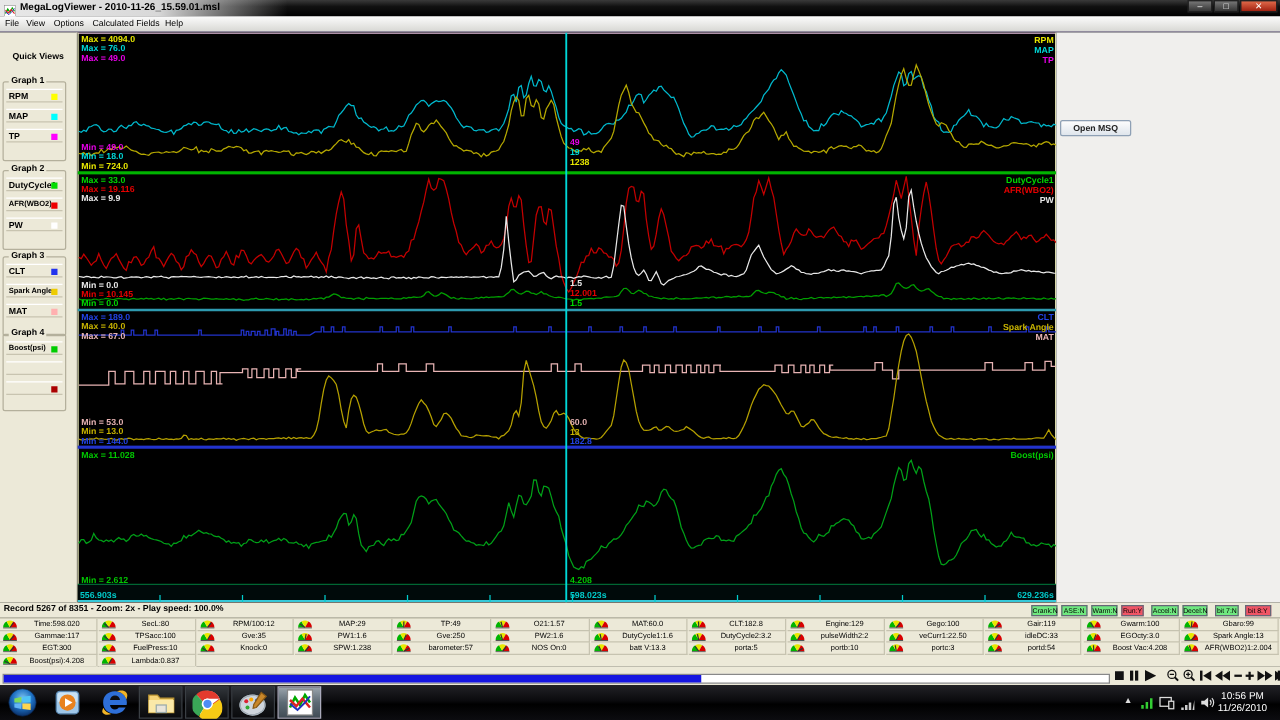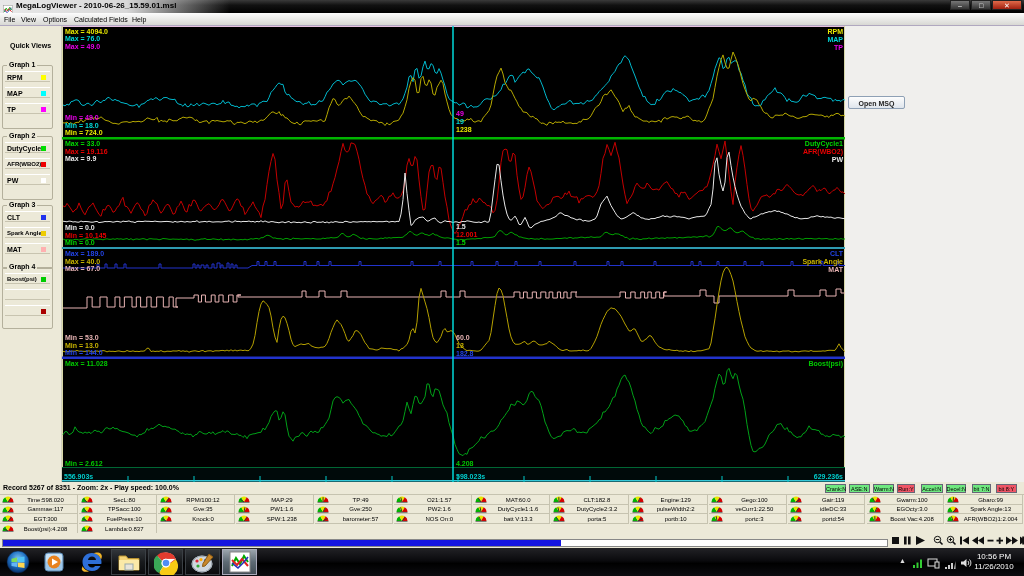--- a/index.html
+++ b/index.html
@@ -11,21 +11,21 @@
 </style></head><body>
 
 <div style="position:absolute;left:0;top:0;width:1024px;height:13px;background:linear-gradient(#3a3a3a,#111 40%,#000)">
  <div style="position:absolute;left:0;top:0;width:230px;height:13px;background:linear-gradient(90deg,#e8e8e8 0,#d8d8d8 55%,rgba(90,90,90,0))"></div>
  <div style="position:absolute;left:3px;top:1px"><svg width="10" height="10" viewBox="0 0 22 22">
         <rect x="1" y="1" width="20" height="20" fill="#fff" stroke="#888"></rect>
         <polyline points="3,15 7,7 11,13 15,5 19,11" fill="none" stroke="#0a0" stroke-width="2"></polyline>
         <polyline points="3,9 8,14 13,8 19,15" fill="none" stroke="#d22" stroke-width="2"></polyline>
         <polyline points="3,12 9,17 15,11 19,6" fill="none" stroke="#23b" stroke-width="1.6"></polyline>
       </svg></div>
- <div style="position:absolute;left:16px;top:1px;font-size:8px;color:#000;font-weight:bold">MegaLogViewer - 2010-06-26_15.59.01.msl</div>
+ <div style="position:absolute;left:16px;top:1px;font-size:8px;color:#000;font-weight:bold">MegaLogViewer - 2010-11-26_15.59.01.msl</div>
  <div style="position:absolute;right:2px;top:0;height:10px">
    <span class="wbtn" style="background:linear-gradient(#777,#333)">–</span><span class="wbtn" style="background:linear-gradient(#777,#333)">□</span><span class="wbtn" style="width:30px;background:linear-gradient(#e06a4a,#a02010)">✕</span>
  </div>
 </div>
 
 <div style="position:absolute;left:0;top:13px;width:1024px;height:13px;background:linear-gradient(#fcfcfc,#d8d8d4);border-bottom:1px solid #b0a8c0">
  <span class="mi" style="left:4px">File</span>
     <span class="mi" style="left:21px">View</span>
     <span class="mi" style="left:43px">Options</span>
     <span class="mi" style="left:74px">Calculated Fields</span>

